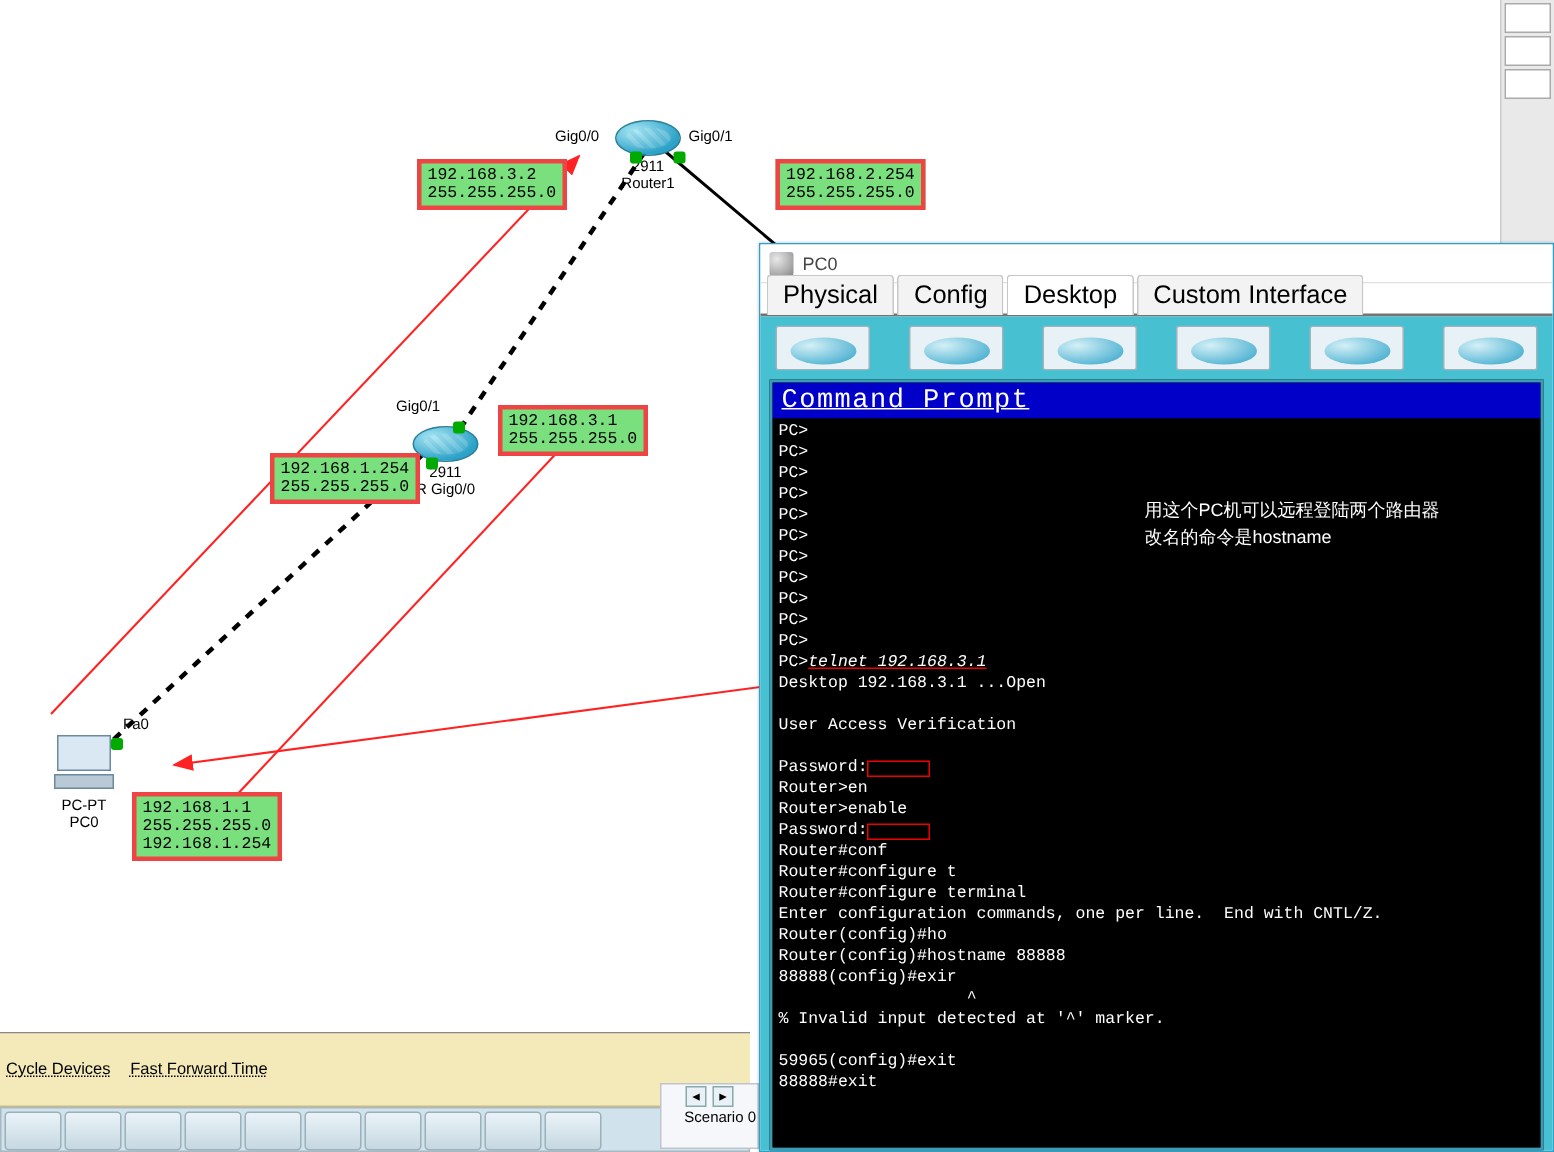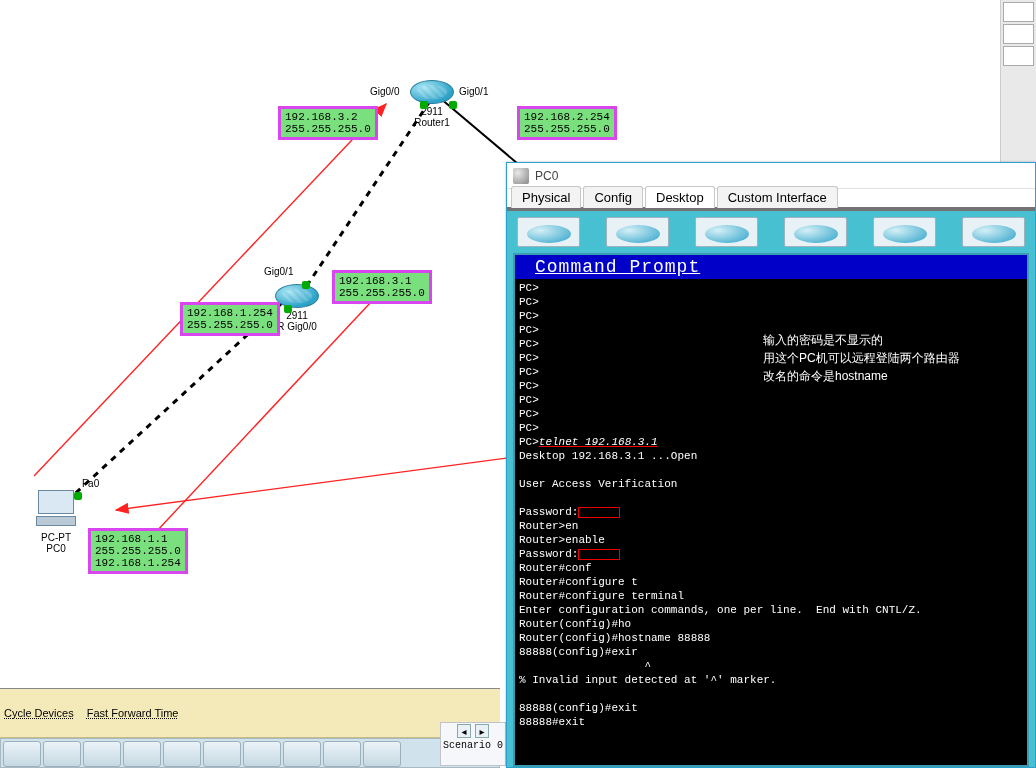--- a/index.html
+++ b/index.html
@@ -80,21 +80,21 @@
     color:#000;
     white-space:nowrap;
   }
   .port-dot{
     position:absolute;width:8px;height:8px;background:#0a0;border-radius:2px;
   }
 
   
   .note {
     position:absolute;
-    border:3px solid #d946ef;
+    border:3px solid #ef4444;
     background:#7adf7d;
     padding:2px 4px;
     font-family:"Courier New",monospace;
     font-size:11px;
     line-height:12px;
     color:#000;
     white-space:nowrap;
   }
 
   
@@ -170,23 +170,23 @@
     width:16px;height:16px;margin-right:6px;
     background:radial-gradient(circle at 30% 30%,#e8e8e8,#888);
     border-radius:2px;
   }
   #pc-window .tabs{
     display:flex;
     align-items:flex-end;
     gap:2px;
     padding:0 4px;
     background:#fff;
-    border-bottom:4px solid #737373;
+    border-bottom:2px solid #737373;
     height:22px;
-    font-size:13px;
+    font-size:17px;
   }
   #pc-window .tab{
     padding:3px 10px;
     border:1px solid #c7c7c7;
     border-bottom:none;
     background:#f3f3f3;
     border-top-left-radius:3px;border-top-right-radius:3px;
     position:relative;
     bottom:-1px;
     cursor:pointer;
@@ -231,21 +231,21 @@
     border:2px solid #3a9bb3;
     display:flex;flex-direction:column;
     background:#000;
     overflow:hidden;
   }
   .cmd-titlebar{
     background:#0000c8;
     color:#fff;
     font-family:"Courier New",monospace;
     font-size:18px;
-    padding:2px 20px;
+    padding:2px 6px;
     text-decoration:underline;
     letter-spacing:1px;
   }
   .cmd-body{
     flex:1;
     background:#000;
     color:#fff;
     font-family:"Courier New",monospace;
     font-size:11px;
     line-height:14px;
@@ -357,21 +357,21 @@
       <div class="slot"></div>
       <div class="slot"></div>
       <div class="slot"></div>
     </div>
   </div>
   <div class="scenario-box">
     <div class="hdr">
       <span class="arrow">◂</span>
       <span class="arrow">▸</span>
     </div>
-    <div style="text-align:center;font-family:Liberation Mono, monospace;">Scenario 0</div>
+    <div style="text-align:right;">Scenario 0</div>
   </div>
 
 </div>
 
 <div id="pc-window">
   <div class="titlebar">
     <div class="ticon"></div>
     <span>PC0</span>
   </div>
   <div class="tabs">
@@ -427,23 +427,22 @@
 <span>Router#conf</span>
 <span>Router#configure t</span>
 <span>Router#configure terminal</span>
 <span>Enter configuration commands, one per line.  End with CNTL/Z.</span>
 <span>Router(config)#ho</span>
 <span>Router(config)#hostname 88888</span>
 <span>88888(config)#exir</span>
 <span>                   ^</span>
 <span>% Invalid input detected at '^' marker.</span>
 
-<span>88888(config)#exit</span>
+<span>59965(config)#exit</span>
 <span>88888#exit</span></div>
     </div>
 
     <div class="annot" style="left:256px;top:120px;">
-      <div>输入的密码是不显示的</div>
       <div>用这个PC机可以远程登陆两个路由器</div>
       <div>改名的命令是hostname</div>
     </div>
   </div>
 </div>
 
 </body></html>

